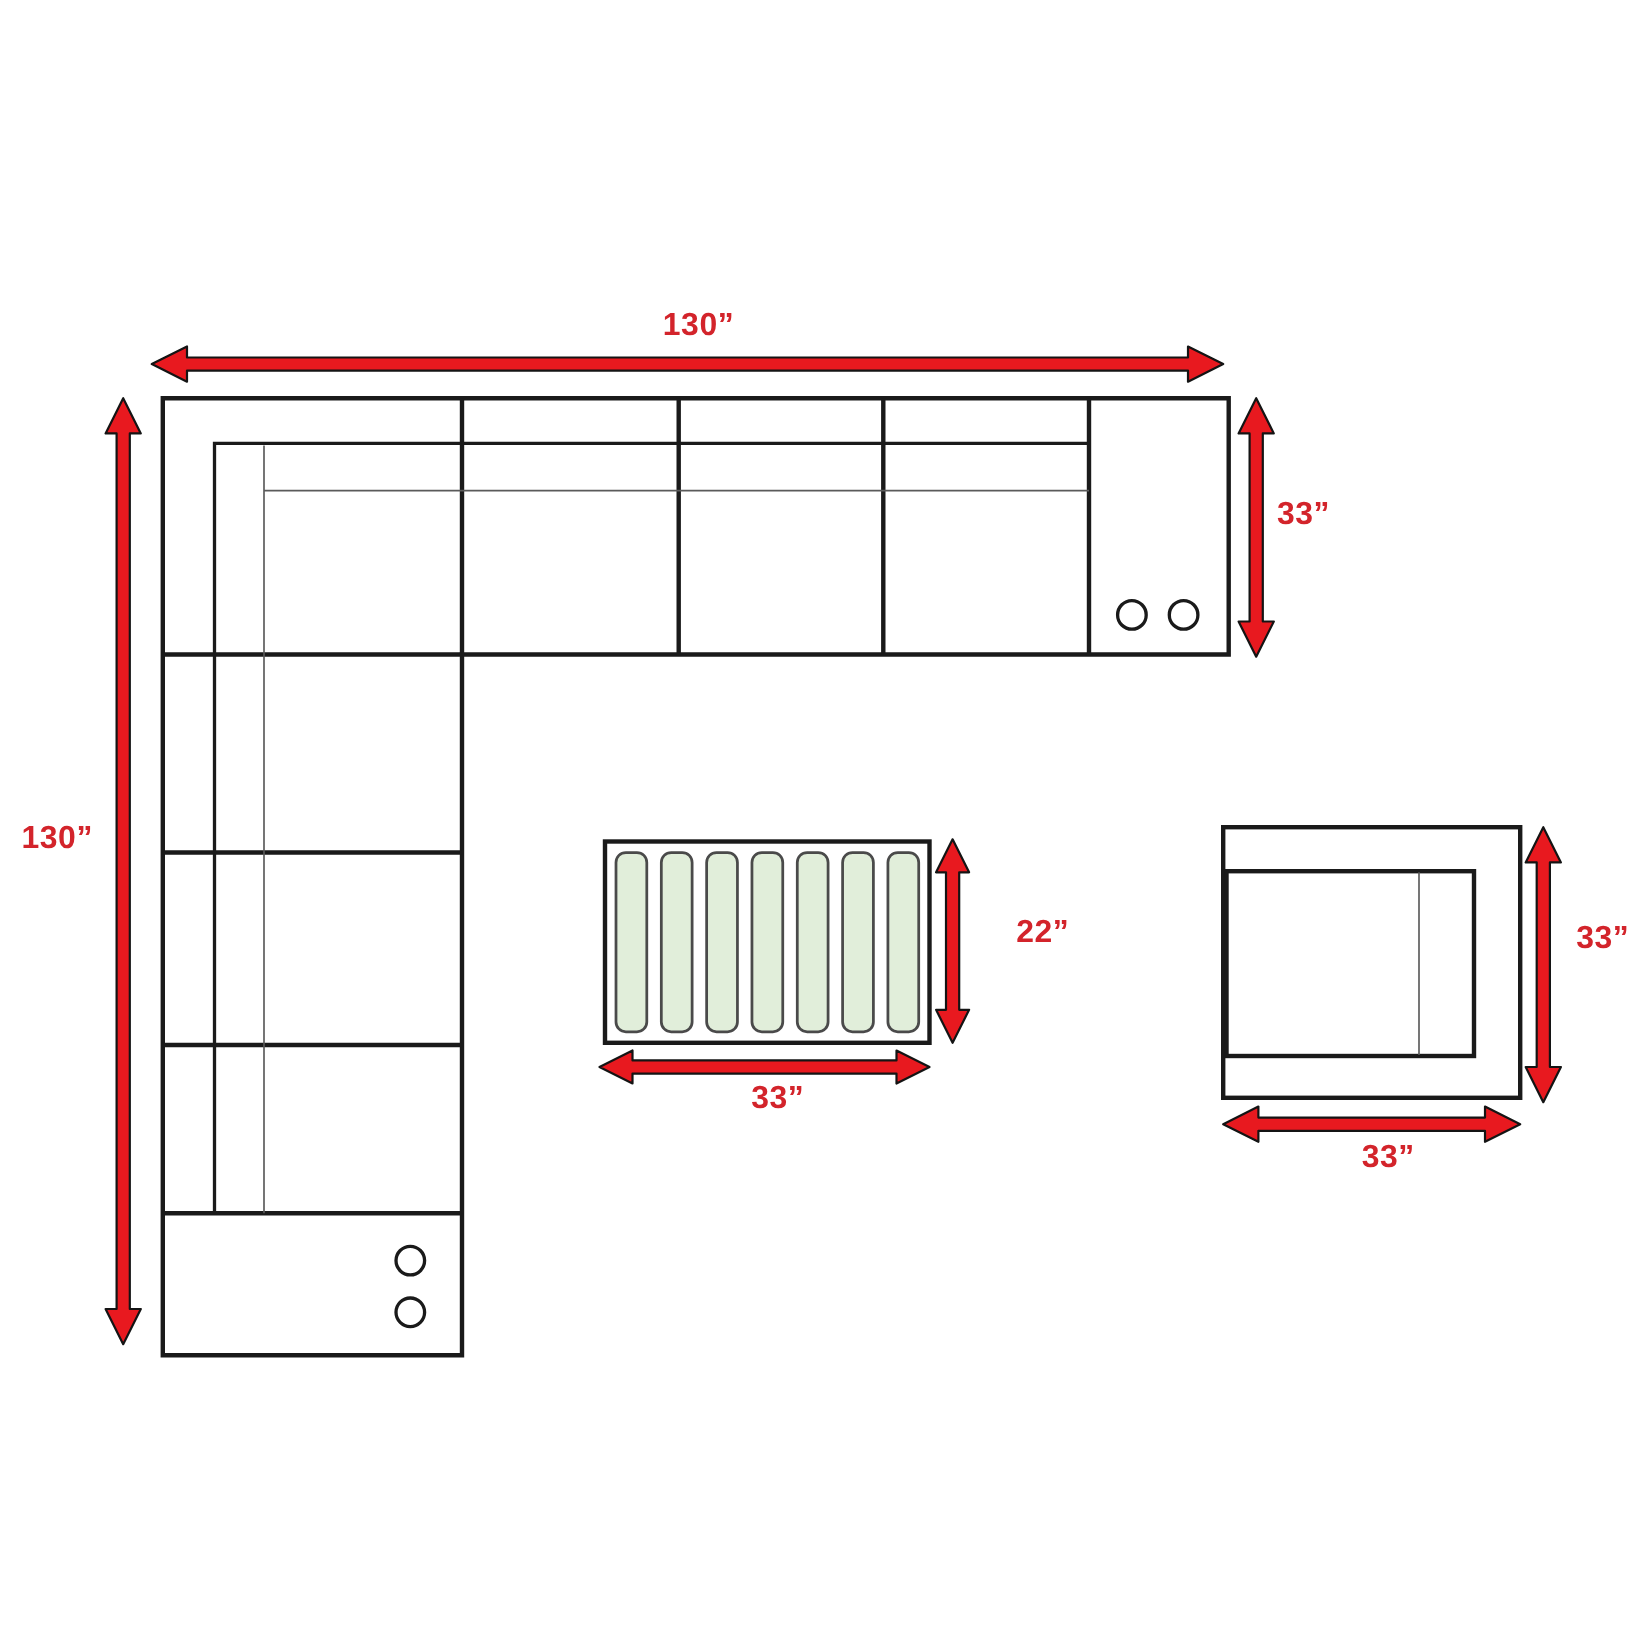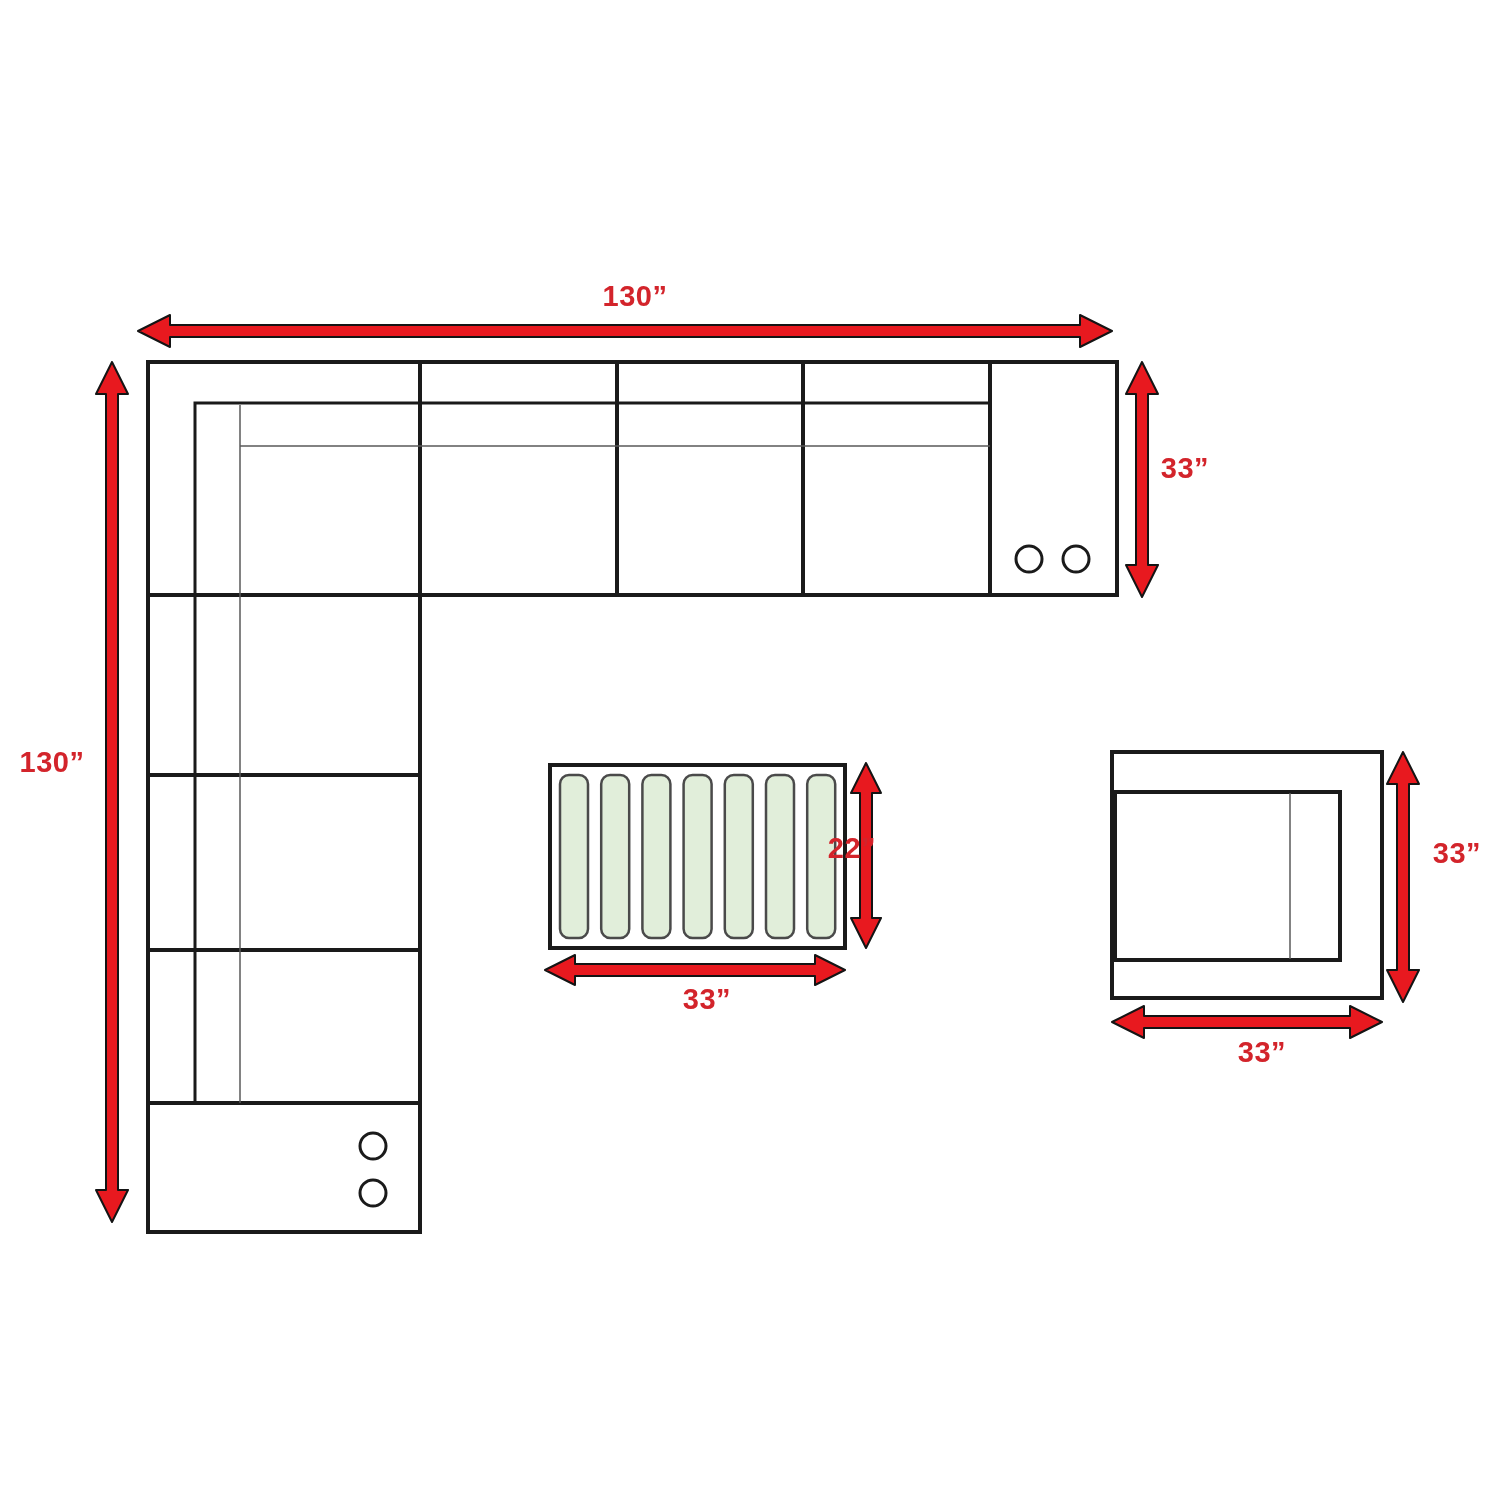--- a/index.html
+++ b/index.html
@@ -87,17 +87,17 @@
 
       <polygon class="arrow" points="1403,752 1387,784 1397,784 1397,970 1387,970 1403,1002 1419,970 1409,970 1409,784 1419,784"></polygon>
 
       <polygon class="arrow" points="1112,1022 1144,1006 1144,1016 1350,1016 1350,1006 1382,1022 1350,1038 1350,1028 1144,1028 1144,1038"></polygon>
     </g>
   </svg>
 
   <div class="dim-label" style="left:635px;  top:296px">130”</div>
   <div class="dim-label" style="left:52px;   top:762px">130”</div>
   <div class="dim-label" style="left:1185px; top:468px">33”</div>
-  <div class="dim-label" style="left:852px;  top:848px">22”</div>
+  <div class="dim-label" style="left:948px;  top:848px">22”</div>
   <div class="dim-label" style="left:707px;  top:999px">33”</div>
   <div class="dim-label" style="left:1457px; top:853px">33”</div>
   <div class="dim-label" style="left:1262px; top:1052px">33”</div>
 </div>
 
 </body></html>

